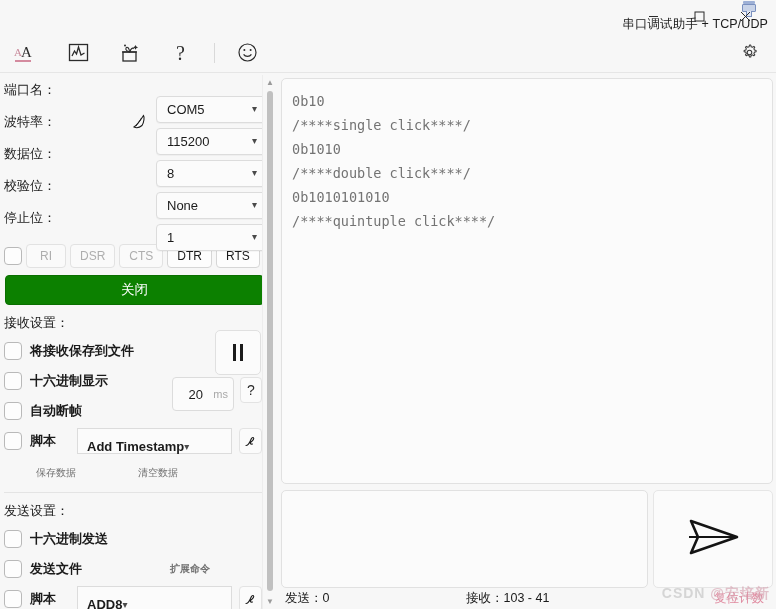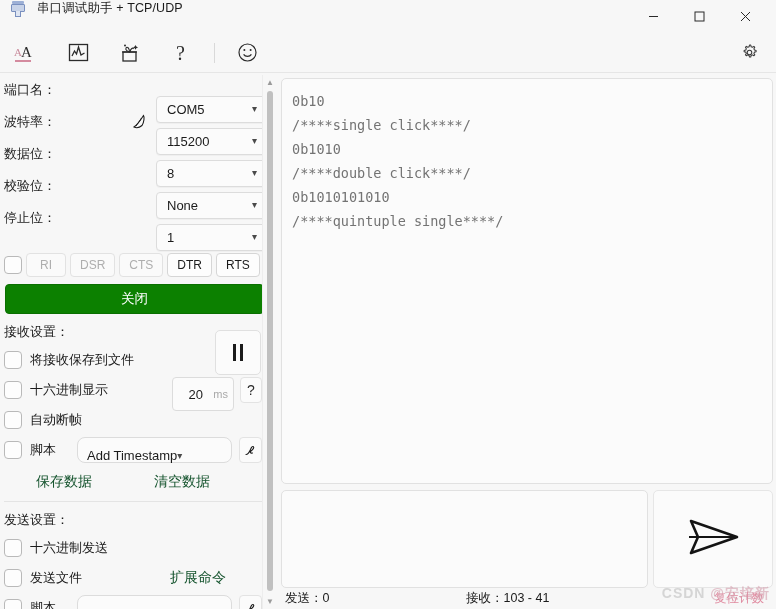--- a/index.html
+++ b/index.html
@@ -14,21 +14,21 @@
   .app {
     position: relative;
     width: 776px; height: 609px;
     background: #f7f7f7;
   }
 
   
   .titlebar {
     position: absolute; left: 0; top: 0; width: 768px; height: 33px;
     background: #f7f7f7;
-    display: flex; align-items: flex-start;
+    display: flex; align-items: flex-end; flex-direction: column;
   }
   .app-icon {
     width: 18px; height: 18px; margin-left: 9px; margin-right: 10px;
     position: relative;
   }
   .app-icon .plug-body {
     position: absolute; left: 2px; top: 4px; width: 14px; height: 8px;
     background: #c8d3e8; border: 1px solid #7a90bf; border-radius: 1px;
   }
   .app-icon .plug-top {
@@ -96,21 +96,21 @@
   .combo-main { width: 110px; position: absolute; left: 156px; }
 
   .cursor-mark {
     position: absolute; left: 131px; top: 6px; width: 18px; height: 18px;
     color: #1b1b1b;
   }
 
   
   .sigrow {
     display: flex; align-items: center; height: 26px; padding-left: 4px; gap: 4px;
-    margin-top: 19px; margin-bottom: 6px;
+    margin-top: 10px; margin-bottom: 6px;
   }
   .chk {
     width: 18px; height: 18px; border: 1px solid #b9b9b9; border-radius: 4px;
     background: #fdfdfd; flex: none;
   }
   .sigbox {
     height: 24px; min-width: 40px; padding: 0 9px;
     border: 1px solid #e2e2e2; border-radius: 4px; background: #fafafa;
     display: flex; align-items: center; justify-content: center;
     font-size: 12px; color: #aeaeae;
@@ -125,20 +125,21 @@
   }
 
   .sect-title {
     font-size: 13px; color: #1b1b1b; padding: 9px 0 4px 4px;
   }
   .divider { height: 1px; background: #e4e4e4; margin: 6px 5px 0 4px; }
 
   .crow {
     display: flex; align-items: center; height: 30px; padding-left: 4px; gap: 8px;
     position: relative;
+    font-weight: bold;
   }
   .crow .ctext { font-size: 13px; color: #1b1b1b; white-space: nowrap; }
 
   .pausebtn {
     position: absolute; left: 215px; top: 330px; width: 46px; height: 45px;
     border: 1px solid #e0e0e0; border-radius: 5px; background: #fbfbfb;
     display: flex; align-items: center; justify-content: center; gap: 4px;
   }
   .pausebtn i { display: block; width: 3px; height: 17px; background: #1b1b1b; }
 
@@ -152,36 +153,36 @@
   .numbox .nu { font-size: 11px; color: #a9a9a9; }
   .qbtn {
     position: absolute; left: 240px; top: 377px; width: 22px; height: 26px;
     border: 1px solid #e3e3e3; border-radius: 4px; background: #fbfbfb;
     display: flex; align-items: center; justify-content: center;
     font-size: 14px; color: #2b2b2b;
   }
 
   .scriptcombo {
     position: absolute; left: 77px; width: 155px; height: 26px;
-    background: #fbfbfb; border: 1px solid #dcdcdc; border-radius: 8px;
+    background: #fbfbfb; border: 1px solid #dcdcdc; border-radius: 0;
     display: flex; align-items: center; font-size: 13px; color: #1b1b1b;
     padding: 11px 6px 0 9px;
   }
   .penbtn {
     position: absolute; left: 239px; width: 23px; height: 26px;
     border: 1px solid #e3e3e3; border-radius: 4px; background: #fbfbfb;
     display: flex; align-items: center; justify-content: center;
     color: #1b1b1b;
   }
 
   .linkrow {
     display: flex; align-items: center; height: 26px; margin-top: 4px;
   }
   .link {
-    font-size: 14px; color: #14532d;
+    font-size: 10px; color: #737373;
   }
 
   
   .vscroll {
     position: absolute; left: 262px; top: 75px; width: 14px; height: 534px;
     background: #f7f7f7; border-left: 1px solid #ededed;
   }
   .vscroll .arw {
     position: absolute; left: 0; width: 14px; height: 13px;
     display: flex; align-items: center; justify-content: center;
@@ -456,21 +457,21 @@
     <div class="thumb"></div>
     <div class="arw dn">▼</div>
   </div>
 
   <div class="recv">
     <div class="line">0b10</div>
     <div class="line">/****single click****/</div>
     <div class="line">0b1010</div>
     <div class="line">/****double click****/</div>
     <div class="line">0b1010101010</div>
-    <div class="line">/****quintuple single****/</div>
+    <div class="line">/****quintuple click****/</div>
   </div>
 
   <div class="sendbox" placeholder=""></div>
   <div class="sendbtn">
     <span>
       <svg width="60" height="44" viewBox="0 0 60 44">
         <path d="M6 22 L52 22" stroke="#141414" stroke-width="2.2" fill="none"></path>
         <path d="M8 6 L54 22 L8 38 L15 22 Z" fill="none" stroke="#141414" stroke-width="2.6" stroke-linejoin="round"></path>
       </svg>
     </span>

